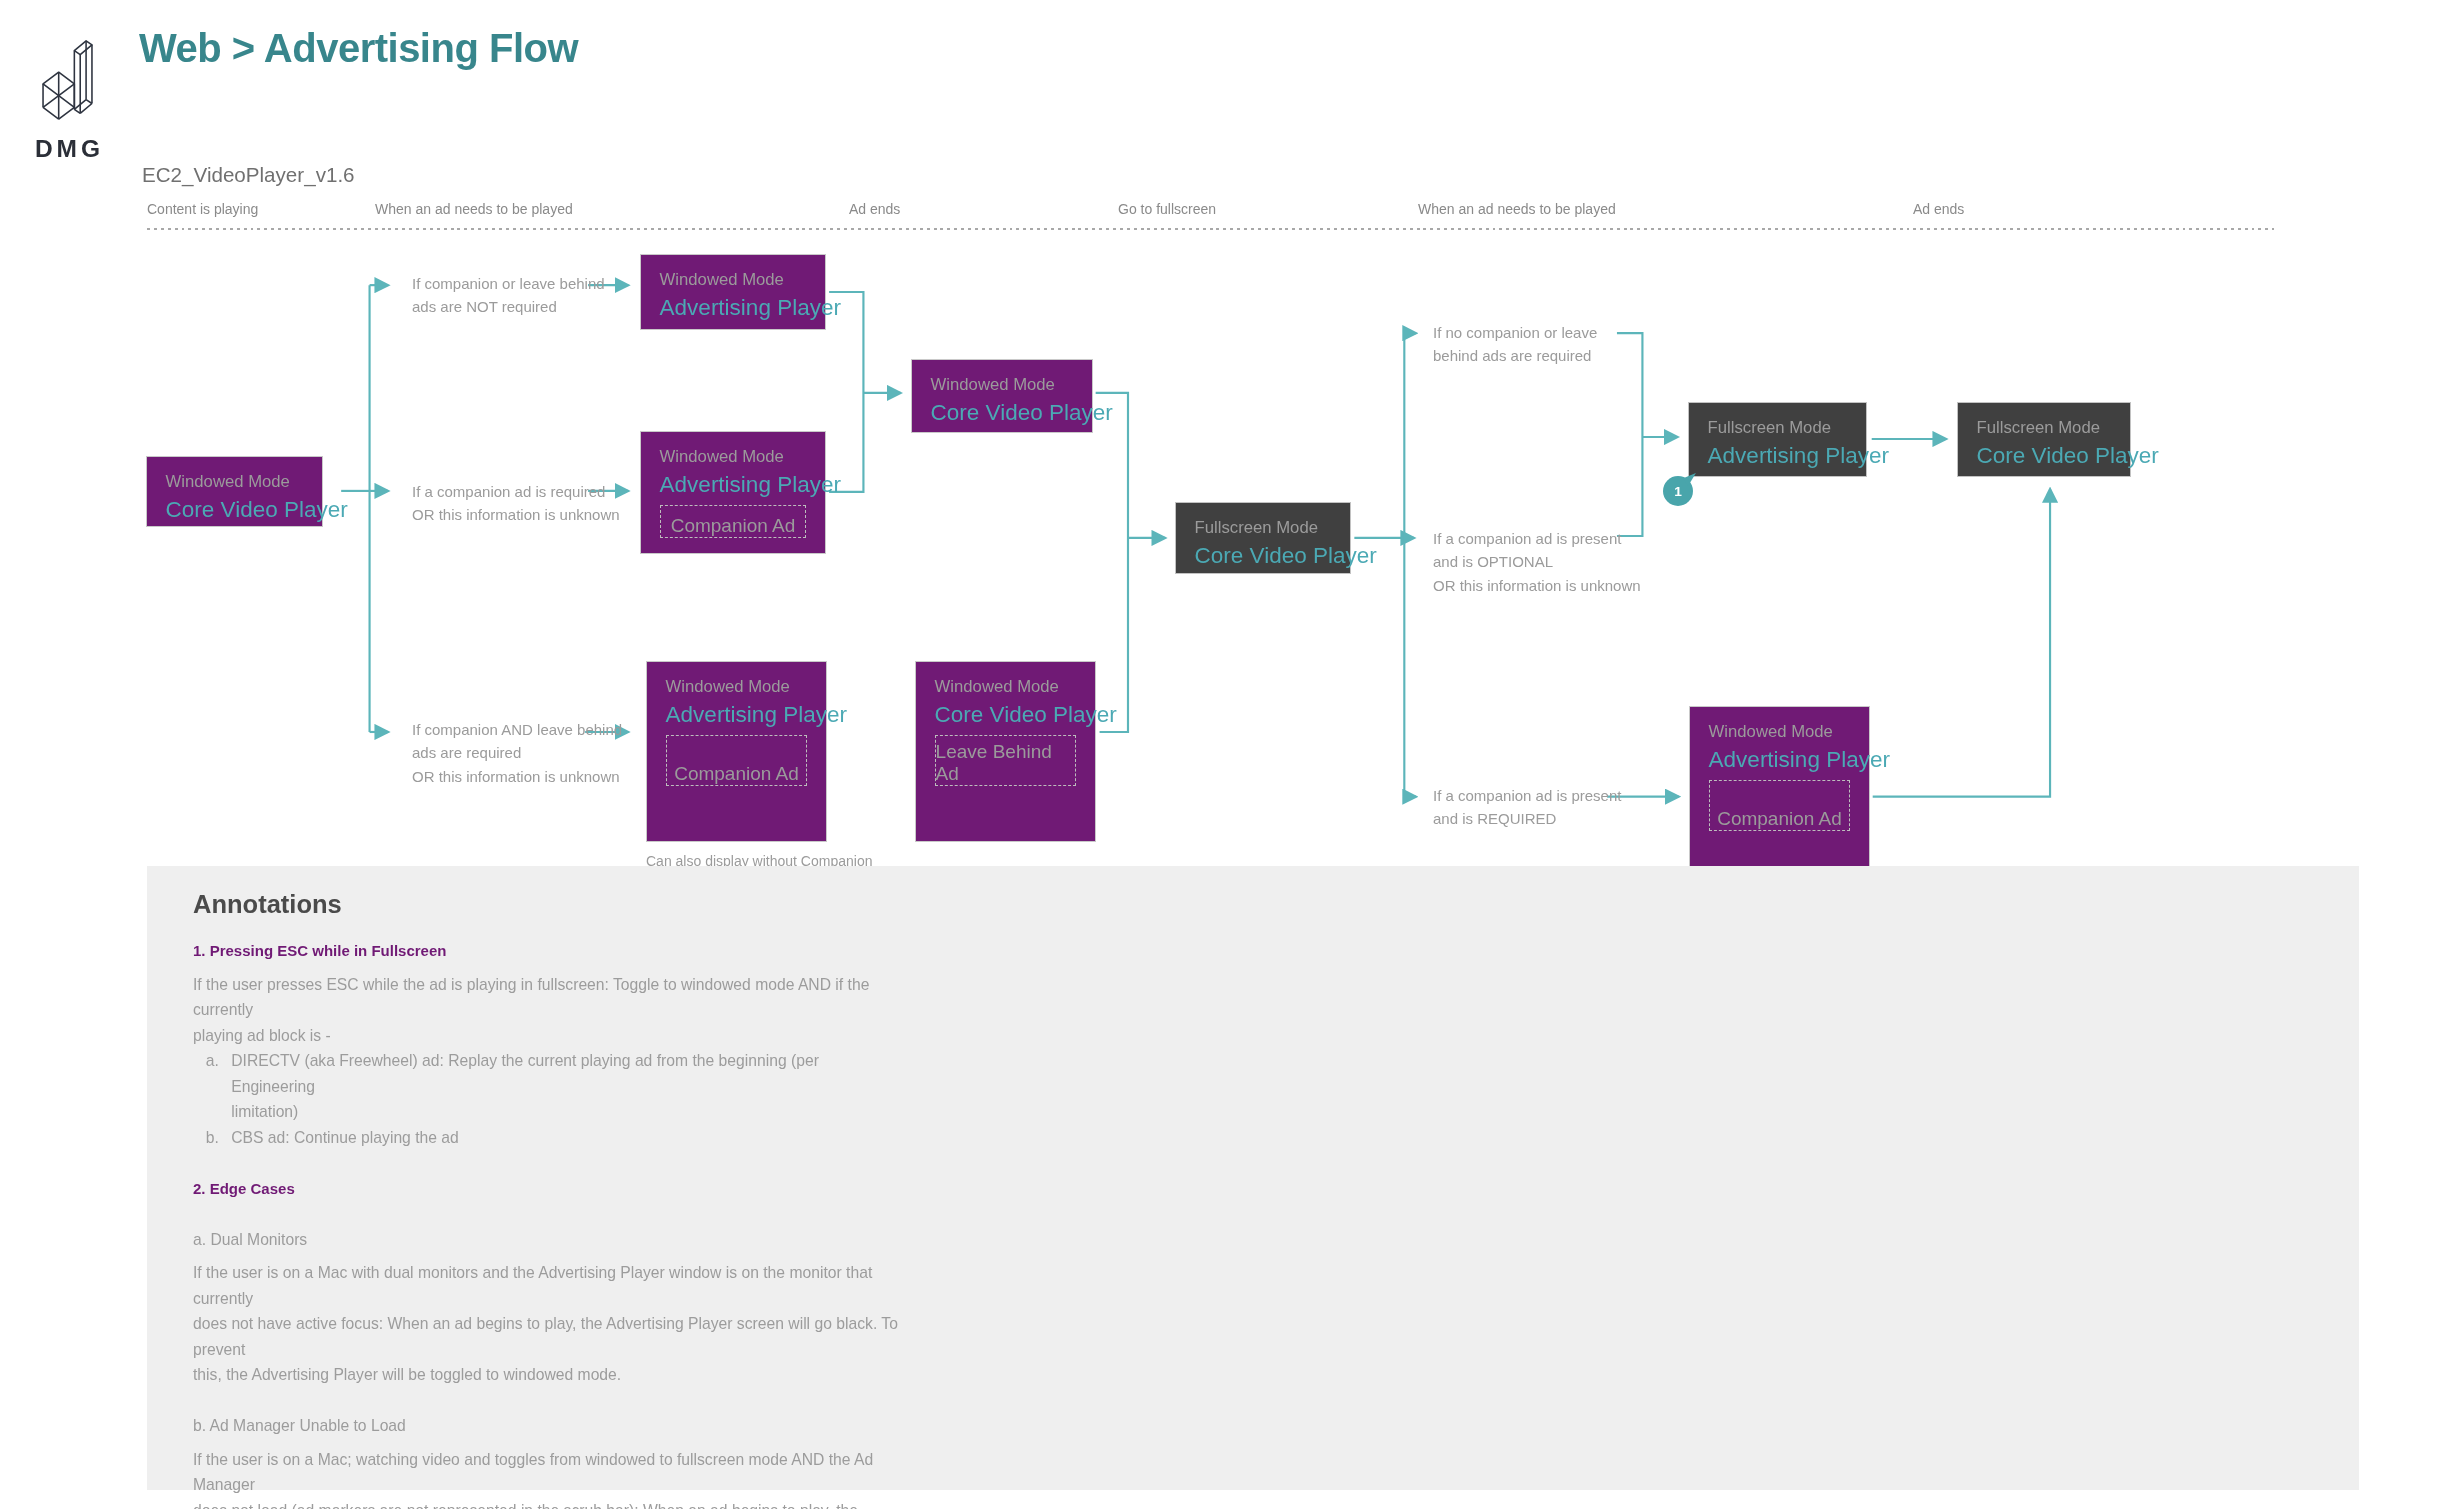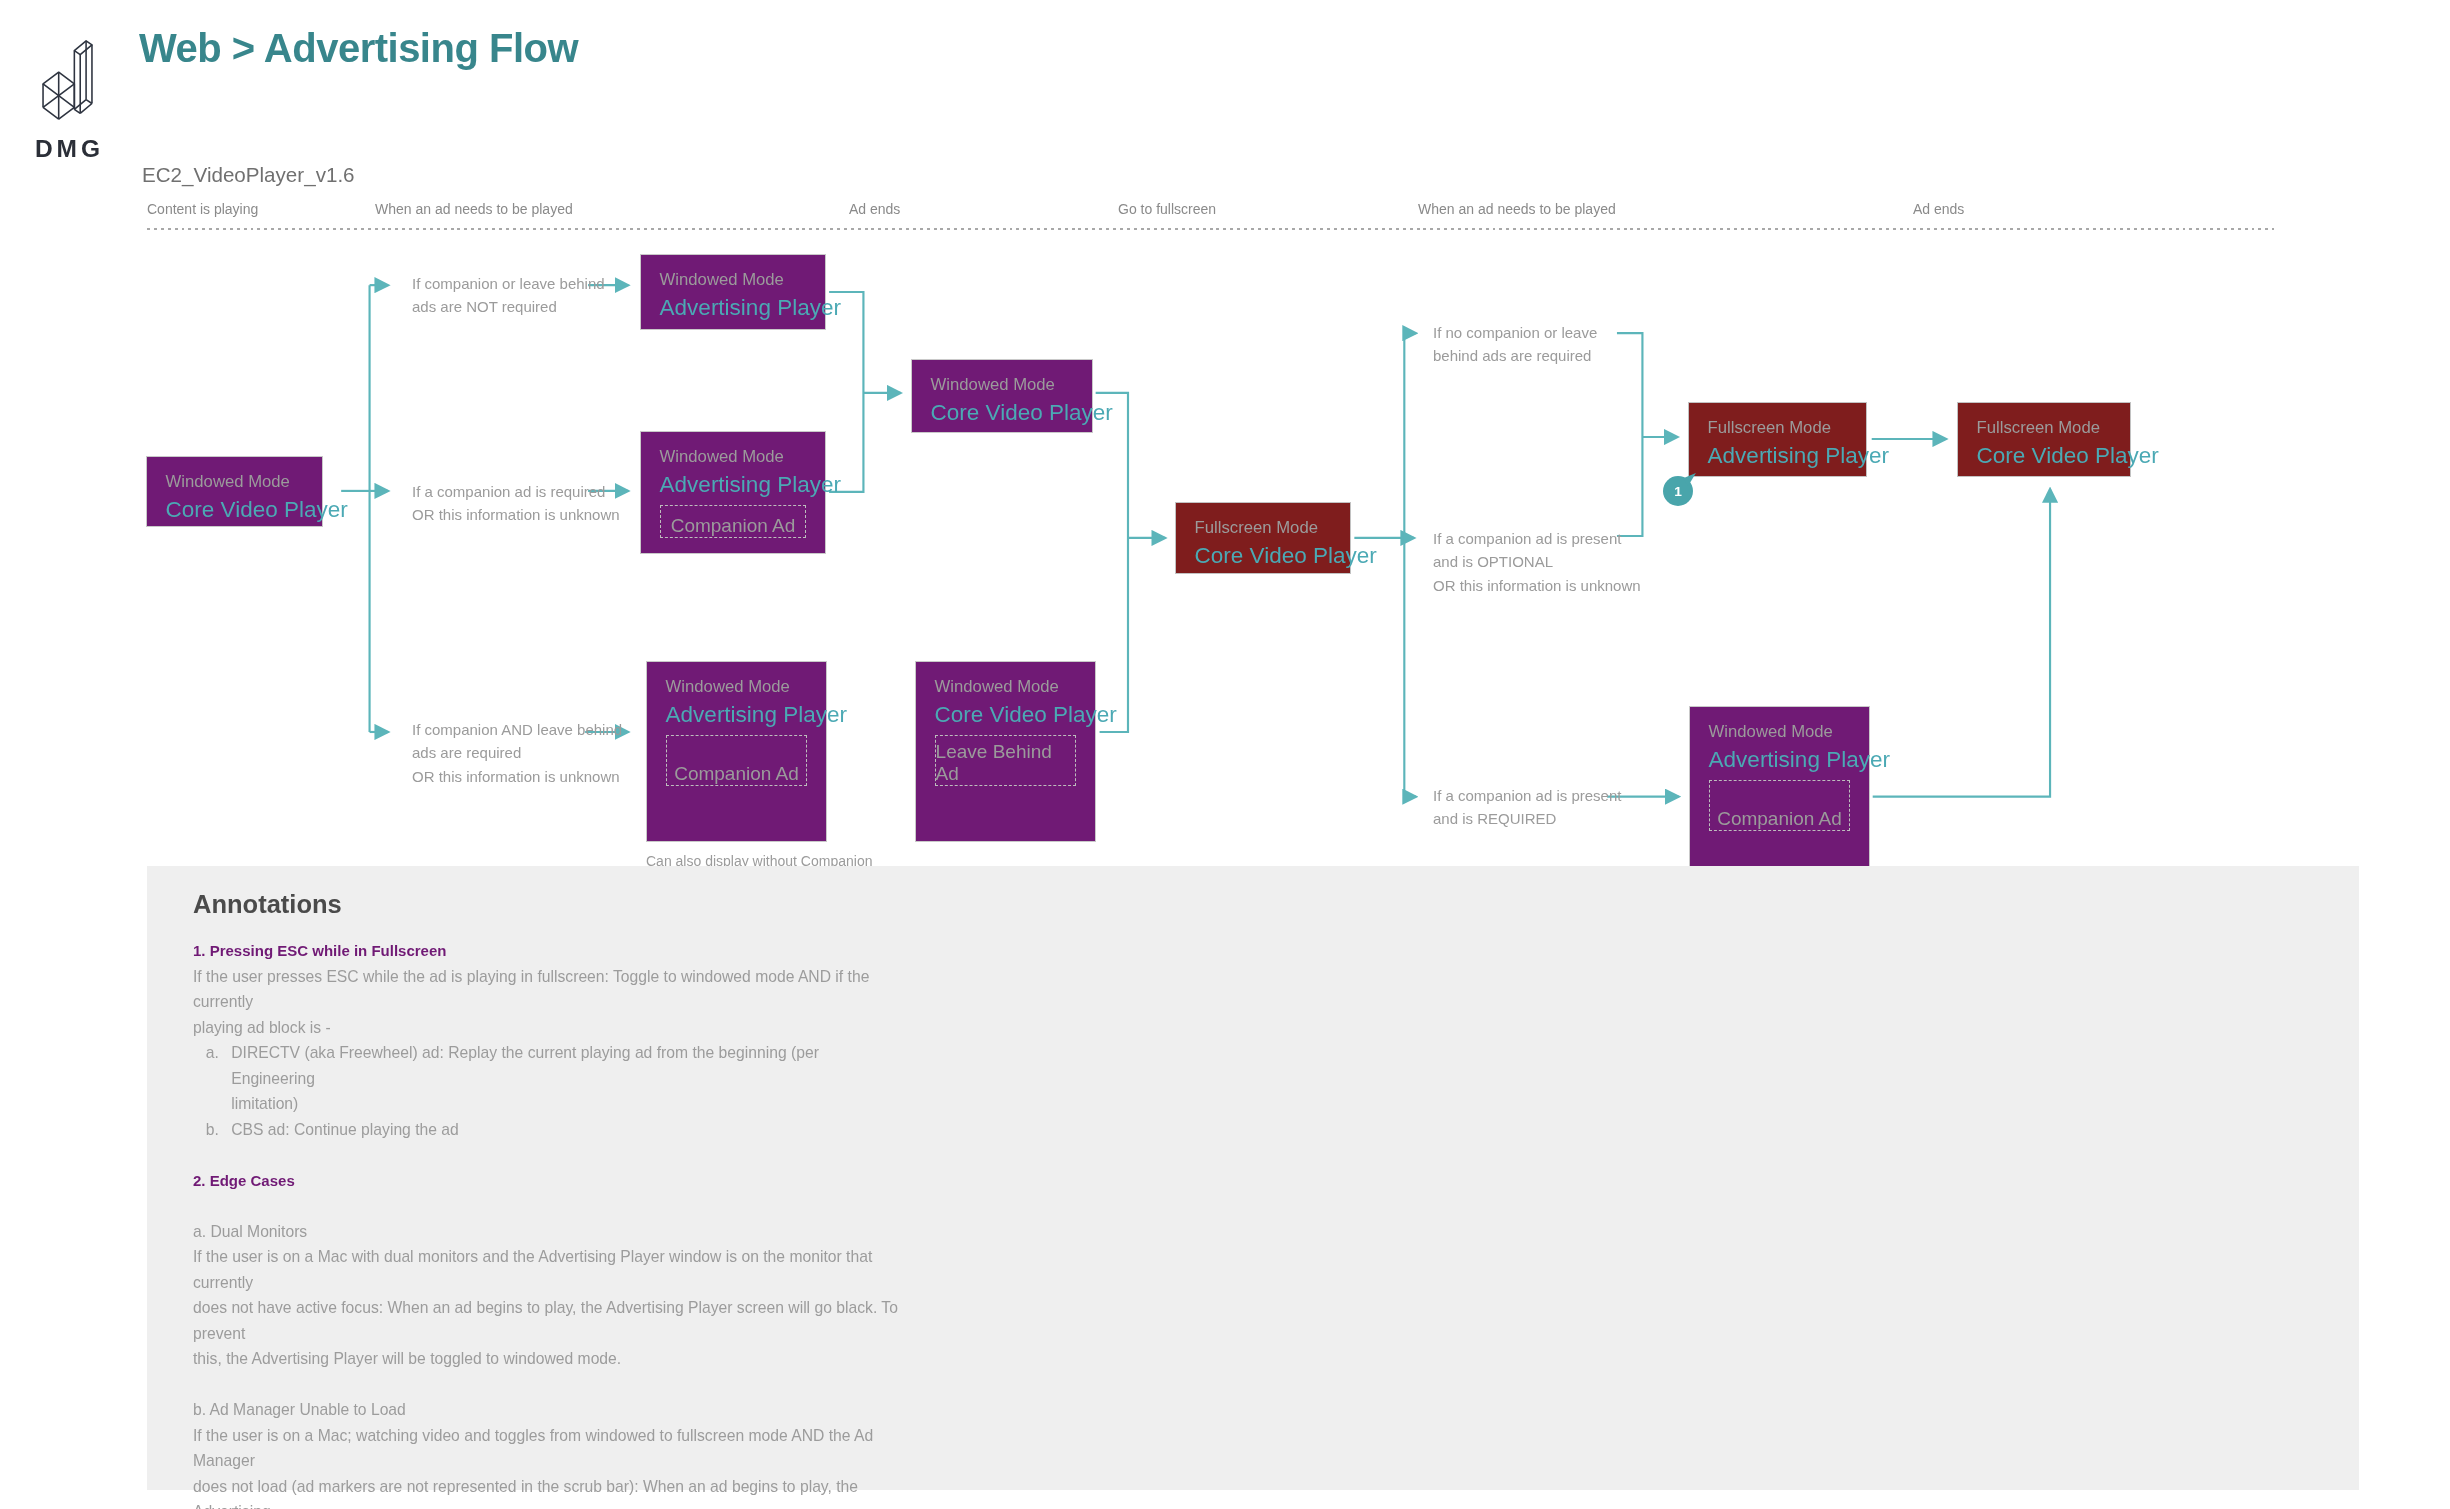--- a/index.html
+++ b/index.html
@@ -12,21 +12,21 @@
   .page-title{position:absolute;left:139px;top:26px;margin:0;font-size:40px;font-weight:bold;color:#38868c;letter-spacing:-0.5px;}
   .page-subtitle{position:absolute;left:142px;top:163px;font-size:20.6px;color:#707070;}
 
   
   .colhead{position:absolute;top:201px;font-size:14px;font-weight:normal;color:#8a8a8a;white-space:nowrap;}
   .dashrule{position:absolute;left:147px;top:228px;width:2127px;height:2px;
     background:repeating-linear-gradient(90deg,#a8a8a8 0 2.9px,transparent 2.9px 6.9px);}
 
   
   .fbox{position:absolute;box-sizing:border-box;background:#701a75;border:1px solid #c9c9c9;padding:13.7px 18.6px;}
-  .fbox.gray{background:#7f1d1d;border-color:#c2c2c2;}
+  .fbox.gray{background:#404040;border-color:#c2c2c2;}
   .mode{font-size:16.7px;color:#9b9b9b;line-height:1.35;}
   .pname{font-size:22.5px;color:#4ba9b4;line-height:1.3;margin-top:2px;white-space:nowrap;}
   .dashed{margin-top:6px;border:1px dashed #bdbdbd;color:#9b9b9b;font-size:19px;
     display:flex;align-items:flex-end;justify-content:center;box-sizing:border-box;}
   .dashed.short{height:33px;}
   .dashed.tall{height:51px;}
 
   .cond{position:absolute;font-size:15px;color:#9b9b9b;line-height:1.55;white-space:pre-line;}
   .note{position:absolute;left:646px;top:851px;font-size:14px;color:#9b9b9b;line-height:1.5;white-space:pre-line;}
 
@@ -37,21 +37,21 @@
     color:#fff;font-size:13.7px;font-weight:bold;display:flex;align-items:center;justify-content:center;}
   .badge::after{content:"";position:absolute;top:-2.9px;right:-2.9px;width:12.7px;height:12.7px;background:#49a5ab;
     clip-path:polygon(100% 0,0 40%,40% 100%);}
 
   
   .ann-panel{position:absolute;left:147px;top:866px;width:2212px;height:624px;background:#efefef;}
   .ann-content{position:absolute;left:46px;top:23.5px;width:706px;}
   .ann-title{font-size:25.5px;font-weight:bold;color:#4a4a4a;margin-bottom:19.6px;}
   .ann-sec{margin-bottom:25.5px;}
   .ann-h{font-size:15px;line-height:25.5px;font-weight:bold;color:#701a75;}
-  .ann-p{font-size:15.7px;line-height:25.5px;color:#9c9c9c;white-space:pre-line;}
+  .ann-p{font-size:15.7px;line-height:25.5px;color:#9c9c9c;white-space:pre-line;margin-top:8px;}
   .gap{margin-top:25.5px;}
   .li{display:flex;font-size:15.7px;line-height:25.5px;color:#9c9c9c;}
   .li .m{width:25.5px;padding-left:12.7px;flex:none;}
   .li .t{white-space:pre-line;}
 </style>
 </head>
 <body>
 
 <div class="canvas">
 

